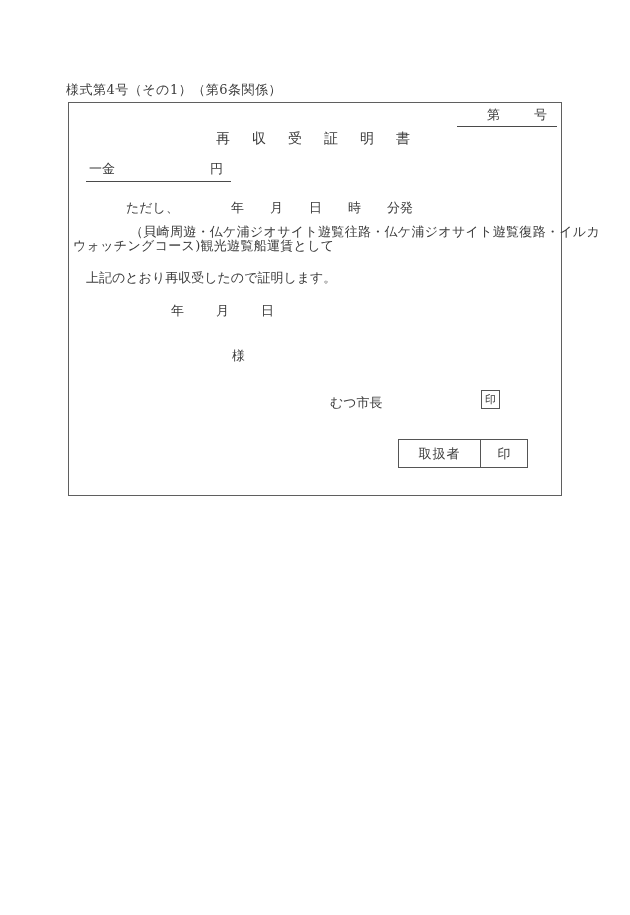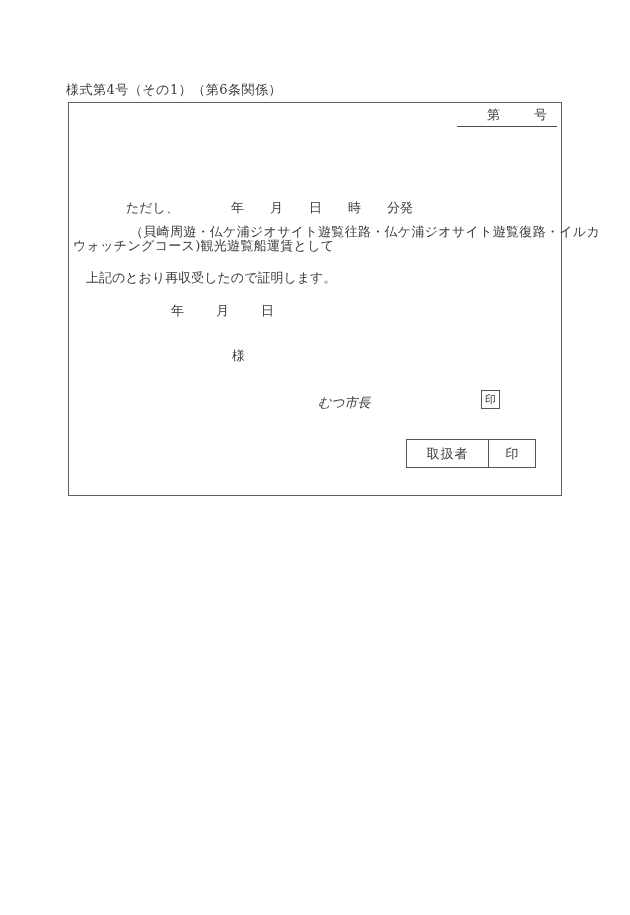--- a/index.html
+++ b/index.html
@@ -101,41 +101,40 @@
   }
   .addressee {
     position: absolute;
     top: 244px;
     left: 163px;
     white-space: pre;
   }
   .mayor-label {
     position: absolute;
     top: 291px;
-    left: 249px;
+    left: 261px;
     white-space: pre;
-    font-style: italic;
   }
   .mayor-seal {
     position: absolute;
     top: 287px;
     left: 412px;
     width: 17px;
     height: 17px;
     border: 1px solid #555555;
     box-sizing: content-box;
     display: flex;
     align-items: center;
     justify-content: center;
     font-size: 11px;
   }
   .handler-table {
     position: absolute;
     top: 336px;
-    left: 337px;
+    left: 329px;
     width: 130px;
     height: 29px;
     border: 1px solid #555555;
     box-sizing: border-box;
     display: flex;
   }
   .handler-cell {
     flex: 0 0 81px;
     border-right: 1px solid #555555;
     display: flex;
@@ -157,21 +156,26 @@
 
   <div class="form-label">様式第4号（その1）（第6条関係）</div>
 
   <div class="doc-box">
 
     <div class="doc-number">
       <span>第</span>
       <span>号</span>
     </div>
 
+    <div class="doc-title">再　収　受　証　明　書</div>
 
+    <div class="amount-line">
+      <span>一金</span>
+      <span>円</span>
+    </div>
 
     <div class="proviso-line">ただし、　　　　年　　月　　日　　時　　分発</div>
 
     <div class="course-line1">（貝崎周遊・仏ケ浦ジオサイト遊覧往路・仏ケ浦ジオサイト遊覧復路・イルカ</div>
 
     <div class="course-line2">ウォッチングコース)観光遊覧船運賃として</div>
 
     <div class="certify-line">上記のとおり再収受したので証明します。</div>
 
     <div class="date-line">年　　月　　日</div>

